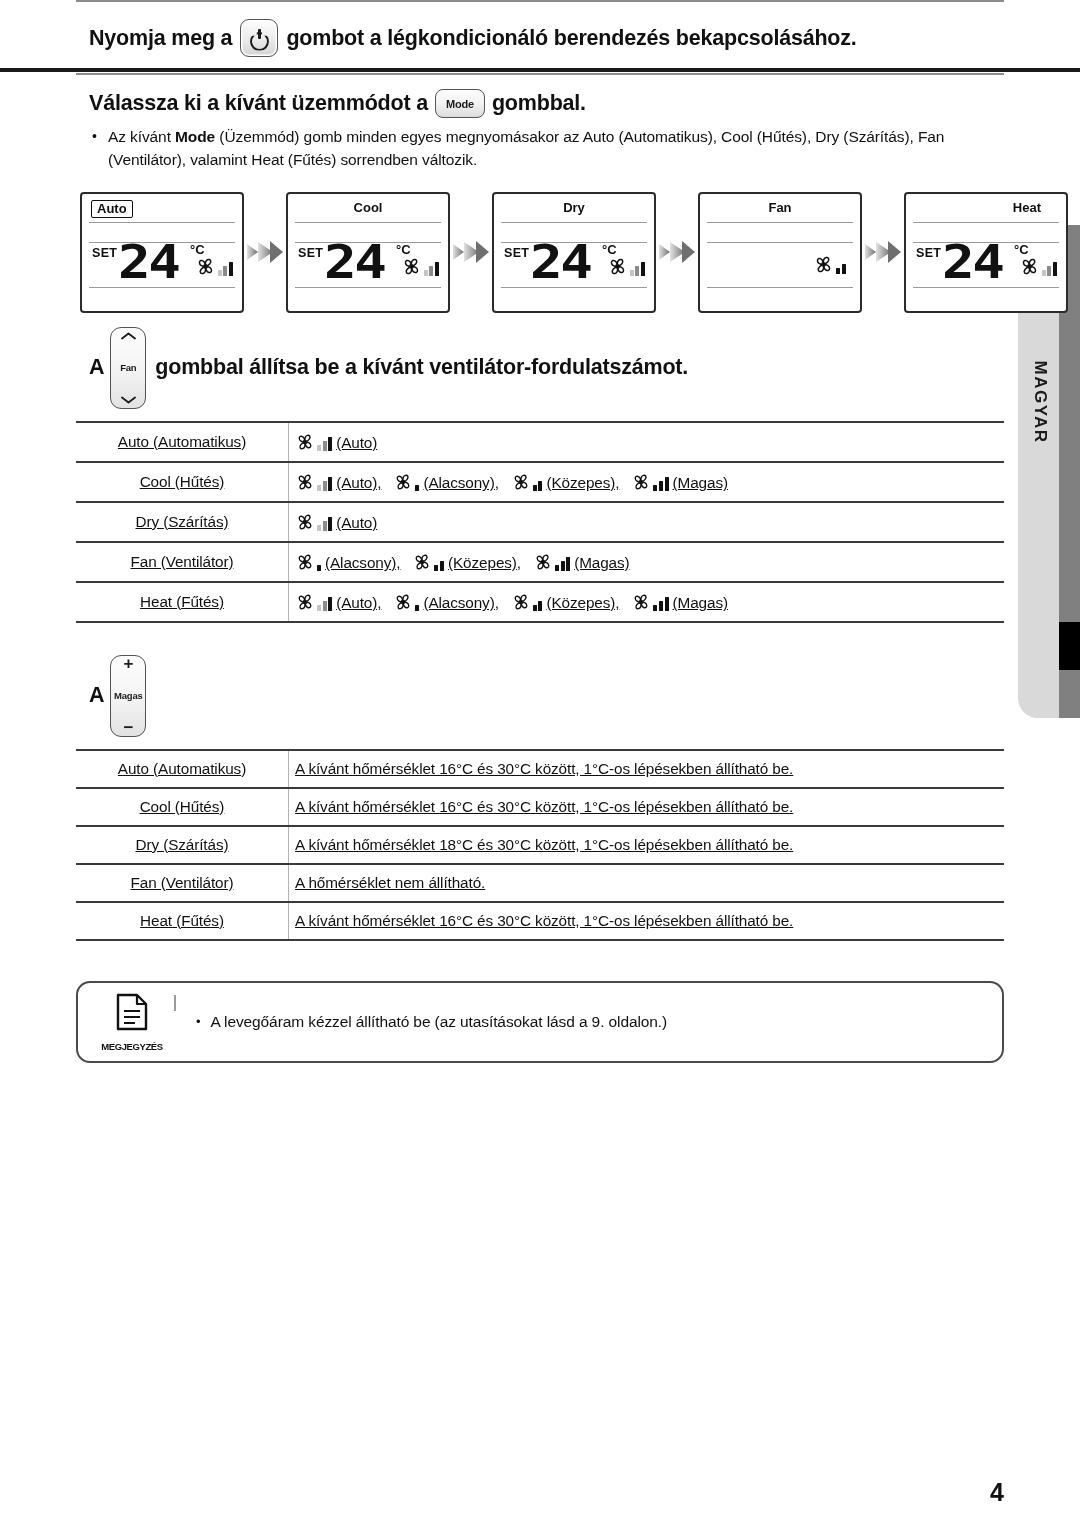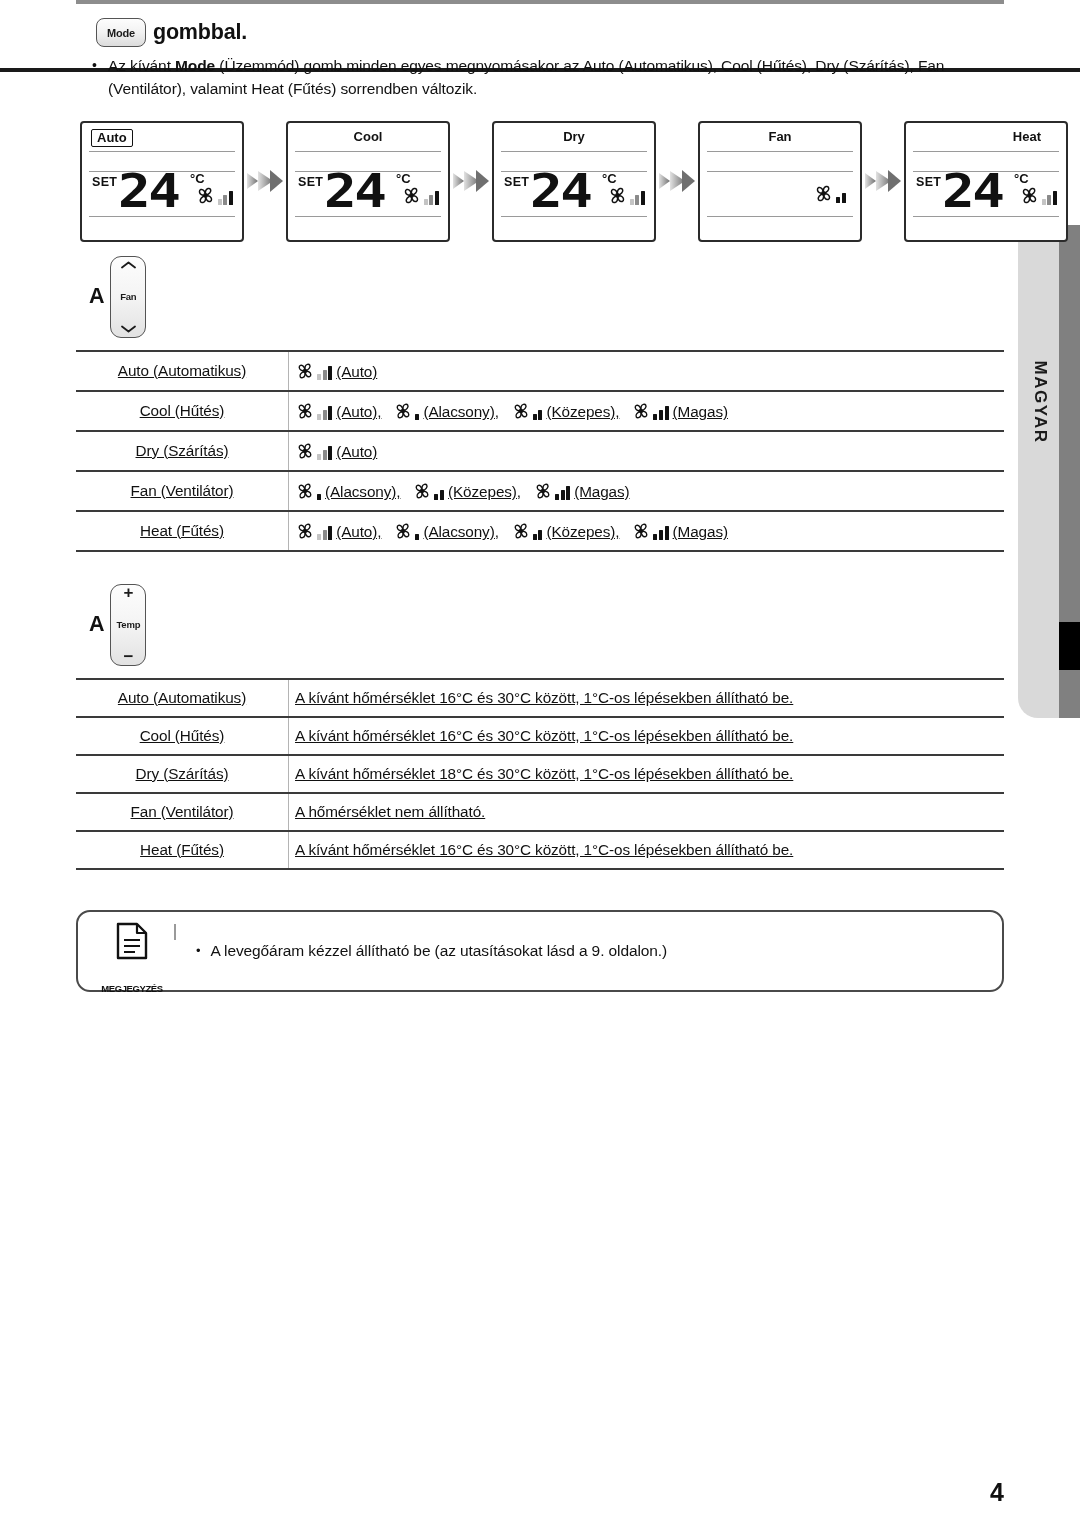--- a/index.html
+++ b/index.html
@@ -185,21 +185,21 @@
   .note-wrap{padding-top:40px;}
   .note{
     border:2px solid #4a4a4a;border-radius:14px;
     height:78px;position:relative;display:flex;align-items:center;
   }
   .note-icon{
     position:absolute;left:18px;top:10px;width:72px;text-align:center;
   }
   .note-icon .doc{margin:0 auto;}
   .note-icon .cap{
-    font-size:9.5px;font-weight:bold;letter-spacing:-0.4px;color:#111;margin-top:19px;
+    font-size:9.5px;font-weight:bold;letter-spacing:-0.4px;color:#111;margin-top:6px;
   }
   .note-sep{position:absolute;left:96px;top:12px;width:2px;height:16px;background:#9a9a9a;}
   .note-text{
     margin-left:118px;font-size:15.5px;display:flex;align-items:center;letter-spacing:-0.1px;
   }
   .note-text .dot{margin-right:10px;font-size:13px;}
 
   
   .pageno{
     position:absolute;left:0;top:1478px;width:1004px;text-align:right;
@@ -215,23 +215,31 @@
 
   <div class="lang-strip"></div>
   <div class="lang-strip-mark"></div>
   <div class="lang-tab">
     <div class="lang-tab-label">MAGYAR</div>
   </div>
 
   <div class="content">
 
     <div class="hrule"></div>
+    <div class="heading h1-block">
+      <span class="txt">Nyomja meg a</span>
+      <span class="btn-power">
+        <span class="power-glyph"></span>
+      </span>
+      <span class="txt">gombot a légkondicionáló berendezés bekapcsolásához.</span>
+    </div>
 
     <div class="hrule"></div>
     <div class="heading h2-block">
+      <span class="txt">Válassza ki a kívánt üzemmódot a</span>
       <span class="btn-mode">Mode</span>
       <span class="txt">gombbal.</span>
     </div>
 
     <div class="bullet-row">
       <span class="bullet-dot">•</span>
       <span class="bullet-text"><span>Az kívánt </span><b>Mode</b><span> (Üzemmód) gomb minden egyes megnyomásakor az Auto (Automatikus), Cool (Hűtés), Dry (Szárítás), Fan (Ventilátor), valamint Heat (Fűtés) sorrendben változik.</span></span>
     </div>
 
     <div class="flow" id="flow">
@@ -428,20 +436,21 @@
               <polyline points="1,6.5 7.5,1.5 14,6.5" fill="none" stroke="#1b1b1b" stroke-width="1.8" stroke-linecap="round" stroke-linejoin="round"></polyline>
             </svg>
         </span>
         <span class="lbl">Fan</span>
         <span class="chev">
           <svg width="15" height="8" viewBox="0 0 15 8">
               <polyline points="1,1.5 7.5,6.5 14,1.5" fill="none" stroke="#1b1b1b" stroke-width="1.8" stroke-linecap="round" stroke-linejoin="round"></polyline>
             </svg>
         </span>
       </span>
+      <span class="txt">gombbal állítsa be a kívánt ventilátor-fordulatszámot.</span>
     </div>
 
     <table class="spec" id="fan-table">
         <tbody>
           <tr>
             <td class="col-mode">Auto (Automatikus)</td>
             <td class="col-val">
               <div class="speed-list">
                 <span class="speed-item">
                   <span class="fan">
@@ -733,21 +742,21 @@
               </div>
             </td>
           </tr>
         </tbody>
       </table>
 
     <div class="heading" style="padding:32px 0 12px 13px;">
       <span class="txt">A</span>
       <span class="btn-rocker">
         <span class="sign">+</span>
-        <span class="lbl">Temp</span>
+        <span class="lbl">Magas</span>
         <span class="sign">−</span>
       </span>
     </div>
 
     <table class="spec" id="temp-table">
         <tbody>
           <tr>
             <td class="col-mode">Auto (Automatikus)</td>
             <td class="col-val">A kívánt hőmérséklet 16°C és 30°C között, 1°C-os lépésekben állítható be.</td>
           </tr>

